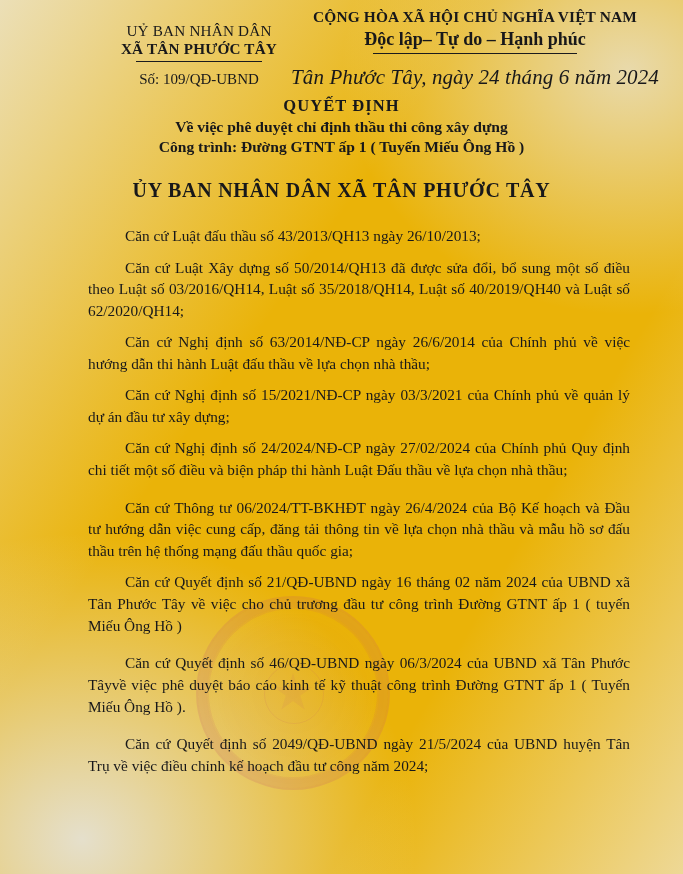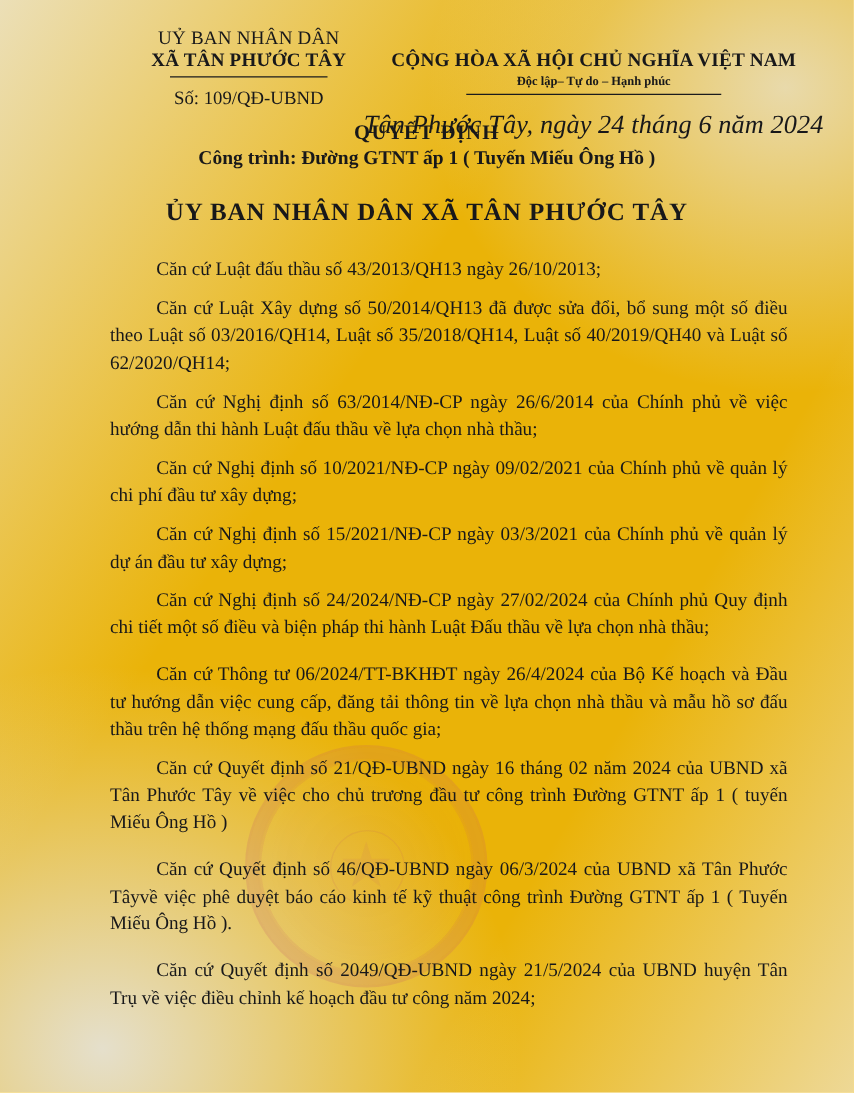--- a/index.html
+++ b/index.html
@@ -113,33 +113,33 @@
   }
   .doc-number {
     margin-top: 9px;
     font-size: 15px;
     white-space: nowrap;
   }
 
   .national-block {
     position: absolute;
     left: 290px;
-    top: 40px;
+    top: 8px;
     width: 370px;
     text-align: center;
   }
   .nation-line {
     font-size: 15.4px;
     font-weight: bold;
     letter-spacing: 0.15px;
     line-height: 1.2;
     white-space: nowrap;
   }
   .motto-line {
-    font-size: 10px;
+    font-size: 18px;
     font-weight: bold;
     line-height: 1.25;
     margin-top: 2px;
     white-space: nowrap;
   }
   .motto-rule {
     width: 204px;
     height: 1.4px;
     background: #1b1b1d;
     margin: 2px auto 0;
@@ -223,30 +223,30 @@
         <div class="nation-line">CỘNG HÒA XÃ HỘI CHỦ NGHĨA VIỆT NAM</div>
         <div class="motto-line">Độc lập– Tự do – Hạnh phúc</div>
         <div class="motto-rule"></div>
         <div class="date-line">Tân Phước Tây, ngày  24  tháng  6  năm 2024</div>
       </div>
 
     </div>
 
     <div class="title-block">
       <div class="title-main">QUYẾT ĐỊNH</div>
+      <div class="title-sub-1">Về việc phê duyệt chỉ định thầu thi công xây dựng</div>
       <div class="title-sub-2">Công trình: Đường GTNT ấp 1 ( Tuyến Miếu Ông Hồ )</div>
     </div>
 
     <div class="issuer-line">ỦY BAN NHÂN DÂN XÃ TÂN PHƯỚC TÂY</div>
 
     <div class="body-block">
       <p class="para">Căn cứ Luật đấu thầu số 43/2013/QH13 ngày 26/10/2013;</p>
       <p class="para">Căn cứ Luật Xây dựng số 50/2014/QH13 đã được sửa đổi, bổ sung một số điều theo Luật số 03/2016/QH14, Luật số 35/2018/QH14, Luật số 40/2019/QH40 và Luật số 62/2020/QH14;</p>
       <p class="para">Căn cứ Nghị định số 63/2014/NĐ-CP ngày 26/6/2014 của Chính phủ về việc hướng dẫn thi hành Luật đấu thầu về lựa chọn nhà thầu;</p>
-      <p class="para">Căn cứ Nghị định số 10/2021/NĐ-CP ngày 09/02/2021 của Chính phủ về quản lý chi phí đầu tư xây dựng;</p>
       <p class="para">Căn cứ Nghị định số 15/2021/NĐ-CP ngày 03/3/2021 của Chính phủ về quản lý dự án đầu tư xây dựng;</p>
       <p class="para">Căn cứ Nghị định số 24/2024/NĐ-CP ngày 27/02/2024 của Chính phủ Quy định chi tiết một số điều và biện pháp thi hành Luật Đấu thầu về lựa chọn nhà thầu;</p>
       <p class="para gap-lg">Căn cứ Thông tư 06/2024/TT-BKHĐT ngày 26/4/2024 của Bộ Kế hoạch và Đầu tư hướng dẫn việc cung cấp, đăng tải thông tin về lựa chọn nhà thầu và mẫu hồ sơ đấu thầu trên hệ thống mạng đấu thầu quốc gia;</p>
       <p class="para gap-sm">Căn cứ Quyết định số 21/QĐ-UBND ngày 16 tháng 02 năm 2024 của UBND xã Tân Phước Tây về việc cho chủ trương đầu tư công trình Đường GTNT ấp 1 ( tuyến Miếu Ông Hồ )</p>
       <p class="para gap-lg">Căn cứ Quyết định số 46/QĐ-UBND  ngày 06/3/2024 của UBND xã Tân Phước Tâyvề việc phê duyệt báo cáo kinh tế kỹ thuật công trình Đường GTNT ấp 1 ( Tuyến Miếu Ông Hồ ).</p>
       <p class="para gap-lg">Căn cứ Quyết định số 2049/QĐ-UBND ngày 21/5/2024 của UBND huyện Tân Trụ về việc điều chỉnh kế hoạch đầu tư công năm 2024;</p>
 
     </div>
 
   </div>

